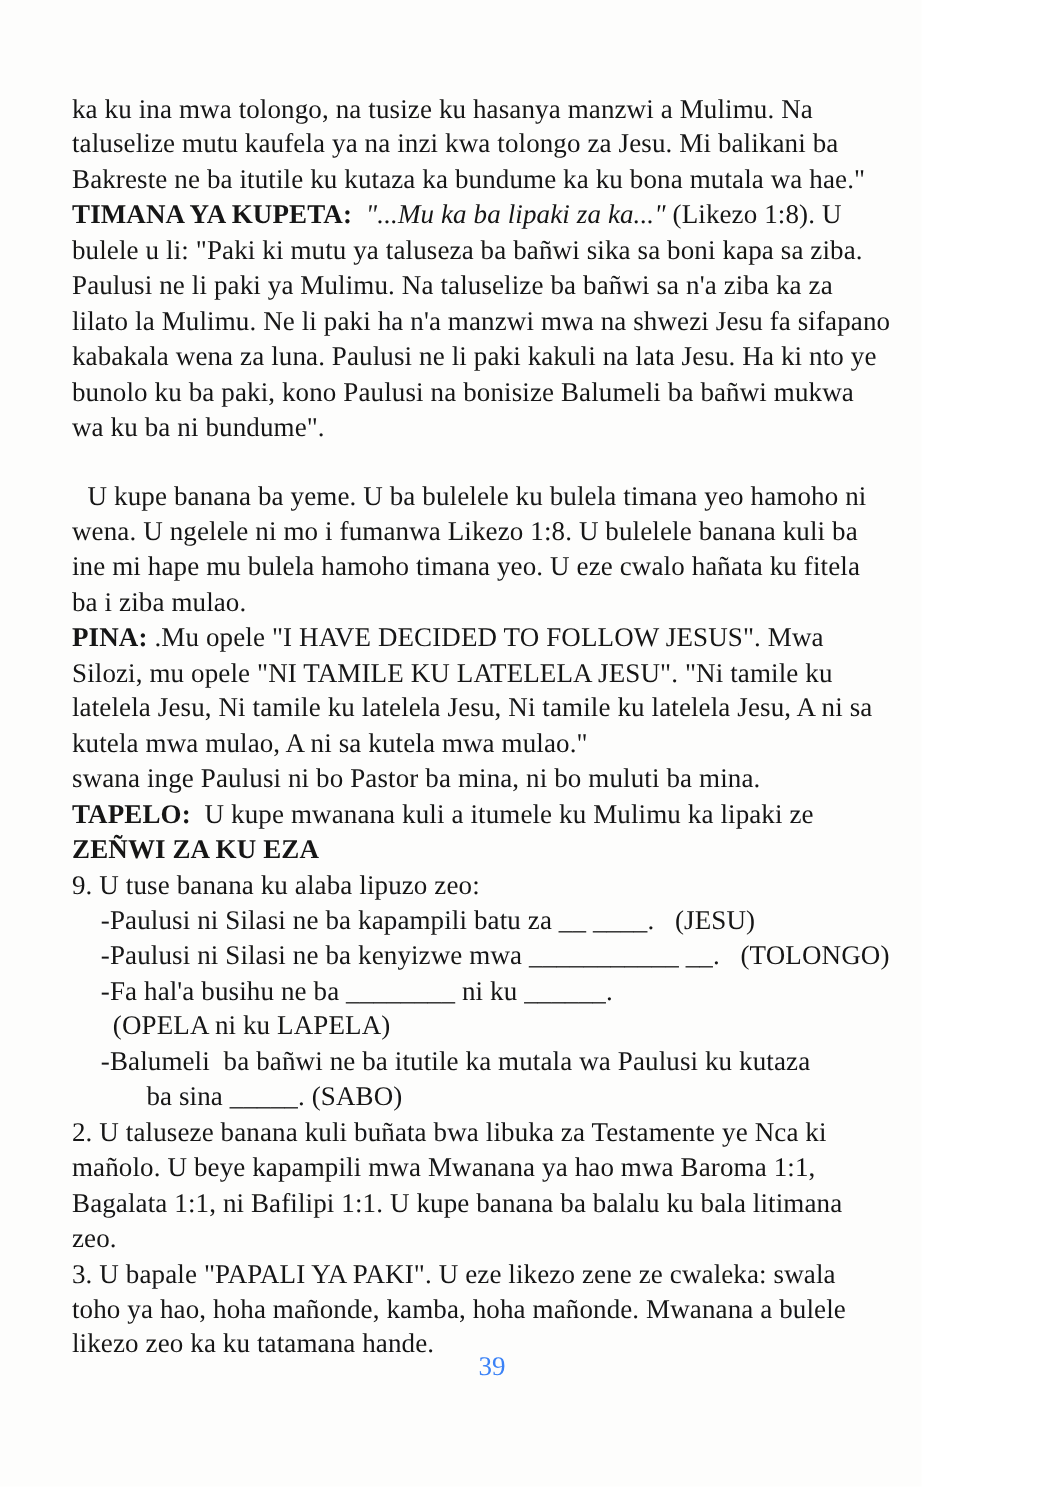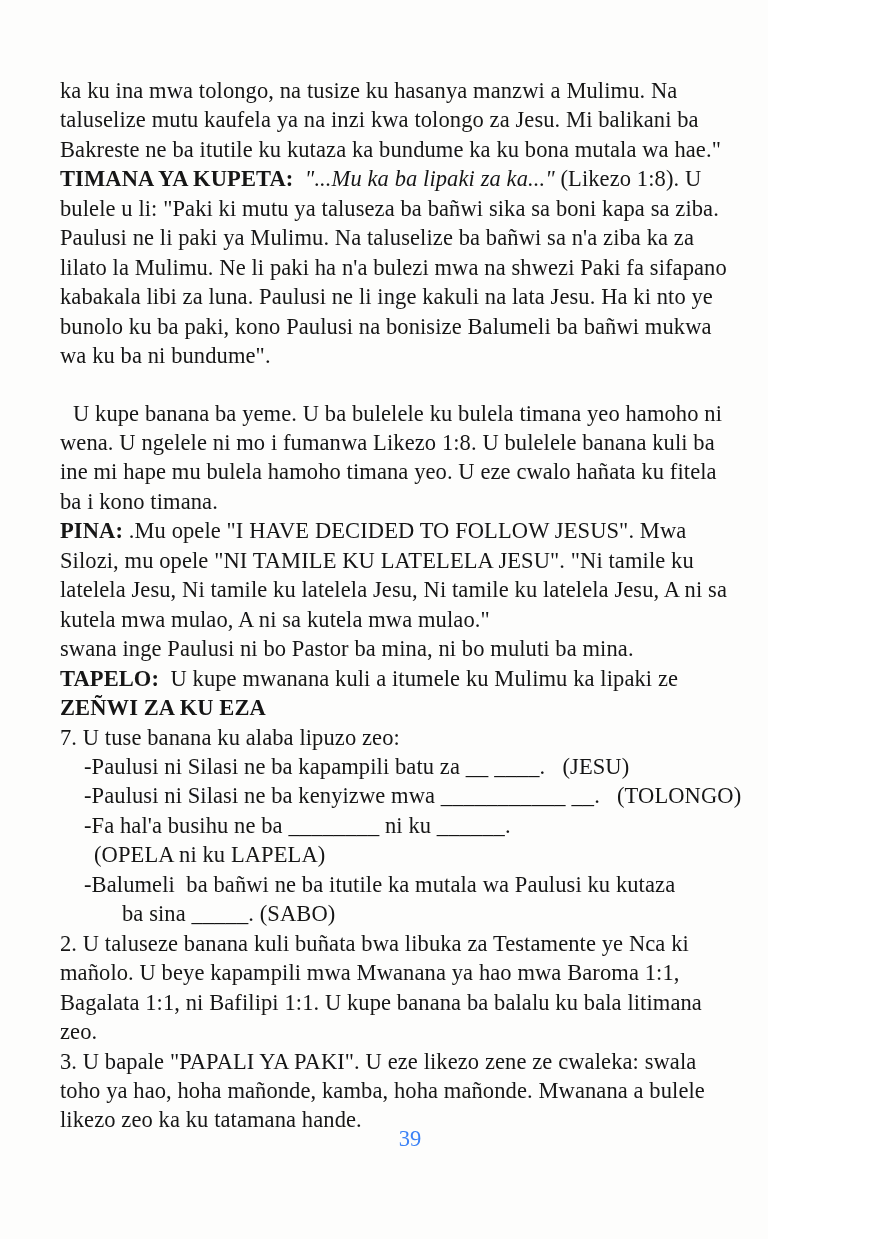--- a/index.html
+++ b/index.html
@@ -49,36 +49,36 @@
 <body>
 
 <div class="page">
   <div class="text-block" id="text-block">
       <div class="line"><span>ka ku ina mwa tolongo, na tusize ku hasanya manzwi a Mulimu. Na</span></div>
       <div class="line"><span>taluselize mutu kaufela ya na inzi kwa tolongo za Jesu. Mi balikani ba</span></div>
       <div class="line"><span>Bakreste ne ba itutile ku kutaza ka bundume ka ku bona mutala wa hae."</span></div>
       <div class="line"><span class="bold">TIMANA YA KUPETA:</span><span class="italic">  "...Mu ka ba lipaki za ka..."</span><span> (Likezo 1:8). U</span></div>
       <div class="line"><span>bulele u li: "Paki ki mutu ya taluseza ba bañwi sika sa boni kapa sa ziba.</span></div>
       <div class="line"><span>Paulusi ne li paki ya Mulimu. Na taluselize ba bañwi sa n'a ziba ka za</span></div>
-      <div class="line"><span>lilato la Mulimu. Ne li paki ha n'a bulezi mwa na shwezi Paki fa sifapano</span></div>
-      <div class="line"><span>kabakala libi za luna. Paulusi ne li inge kakuli na lata Jesu. Ha ki nto ye</span></div>
+      <div class="line"><span>lilato la Mulimu. Ne li paki ha n'a manzwi mwa na shwezi Jesu fa sifapano</span></div>
+      <div class="line"><span>kabakala wena za luna. Paulusi ne li paki kakuli na lata Jesu. Ha ki nto ye</span></div>
       <div class="line"><span>bunolo ku ba paki, kono Paulusi na bonisize Balumeli ba bañwi mukwa</span></div>
       <div class="line"><span>wa ku ba ni bundume".</span></div>
       <div class="line indent-1"><span>U kupe banana ba yeme. U ba bulelele ku bulela timana yeo hamoho ni</span></div>
       <div class="line"><span>wena. U ngelele ni mo i fumanwa Likezo 1:8. U bulelele banana kuli ba</span></div>
       <div class="line"><span>ine mi hape mu bulela hamoho timana yeo. U eze cwalo hañata ku fitela</span></div>
-      <div class="line"><span>ba i kono timana.</span></div>
+      <div class="line"><span>ba i ziba mulao.</span></div>
       <div class="line"><span class="bold">PINA:</span><span> .Mu opele "I HAVE DECIDED TO FOLLOW JESUS". Mwa</span></div>
       <div class="line"><span>Silozi, mu opele "NI TAMILE KU LATELELA JESU". "Ni tamile ku</span></div>
       <div class="line"><span>latelela Jesu, Ni tamile ku latelela Jesu, Ni tamile ku latelela Jesu, A ni sa</span></div>
       <div class="line"><span>kutela mwa mulao, A ni sa kutela mwa mulao."</span></div>
       <div class="line"><span>swana inge Paulusi ni bo Pastor ba mina, ni bo muluti ba mina.</span></div>
       <div class="line"><span class="bold">TAPELO:</span><span>  U kupe mwanana kuli a itumele ku Mulimu ka lipaki ze</span></div>
       <div class="line"><span class="bold">ZEÑWI ZA KU EZA</span></div>
-      <div class="line"><span>7. U tuse banana ku alaba lipuzo zeo:</span></div>
+      <div class="line"><span>9. U tuse banana ku alaba lipuzo zeo:</span></div>
       <div class="line indent-2"><span>-Paulusi ni Silasi ne ba kapampili batu za __ ____.   (JESU)</span></div>
       <div class="line indent-2"><span>-Paulusi ni Silasi ne ba kenyizwe mwa ___________ __.   (TOLONGO)</span></div>
       <div class="line indent-2"><span>-Fa hal'a busihu ne ba ________ ni ku ______.</span></div>
       <div class="line indent-3"><span>(OPELA ni ku LAPELA)</span></div>
       <div class="line indent-2"><span>-Balumeli  ba bañwi ne ba itutile ka mutala wa Paulusi ku kutaza</span></div>
       <div class="line indent-4"><span>ba sina _____. (SABO)</span></div>
       <div class="line"><span>2. U taluseze banana kuli buñata bwa libuka za Testamente ye Nca ki</span></div>
       <div class="line"><span>mañolo. U beye kapampili mwa Mwanana ya hao mwa Baroma 1:1,</span></div>
       <div class="line"><span>Bagalata 1:1, ni Bafilipi 1:1. U kupe banana ba balalu ku bala litimana</span></div>
       <div class="line"><span>zeo.</span></div>

